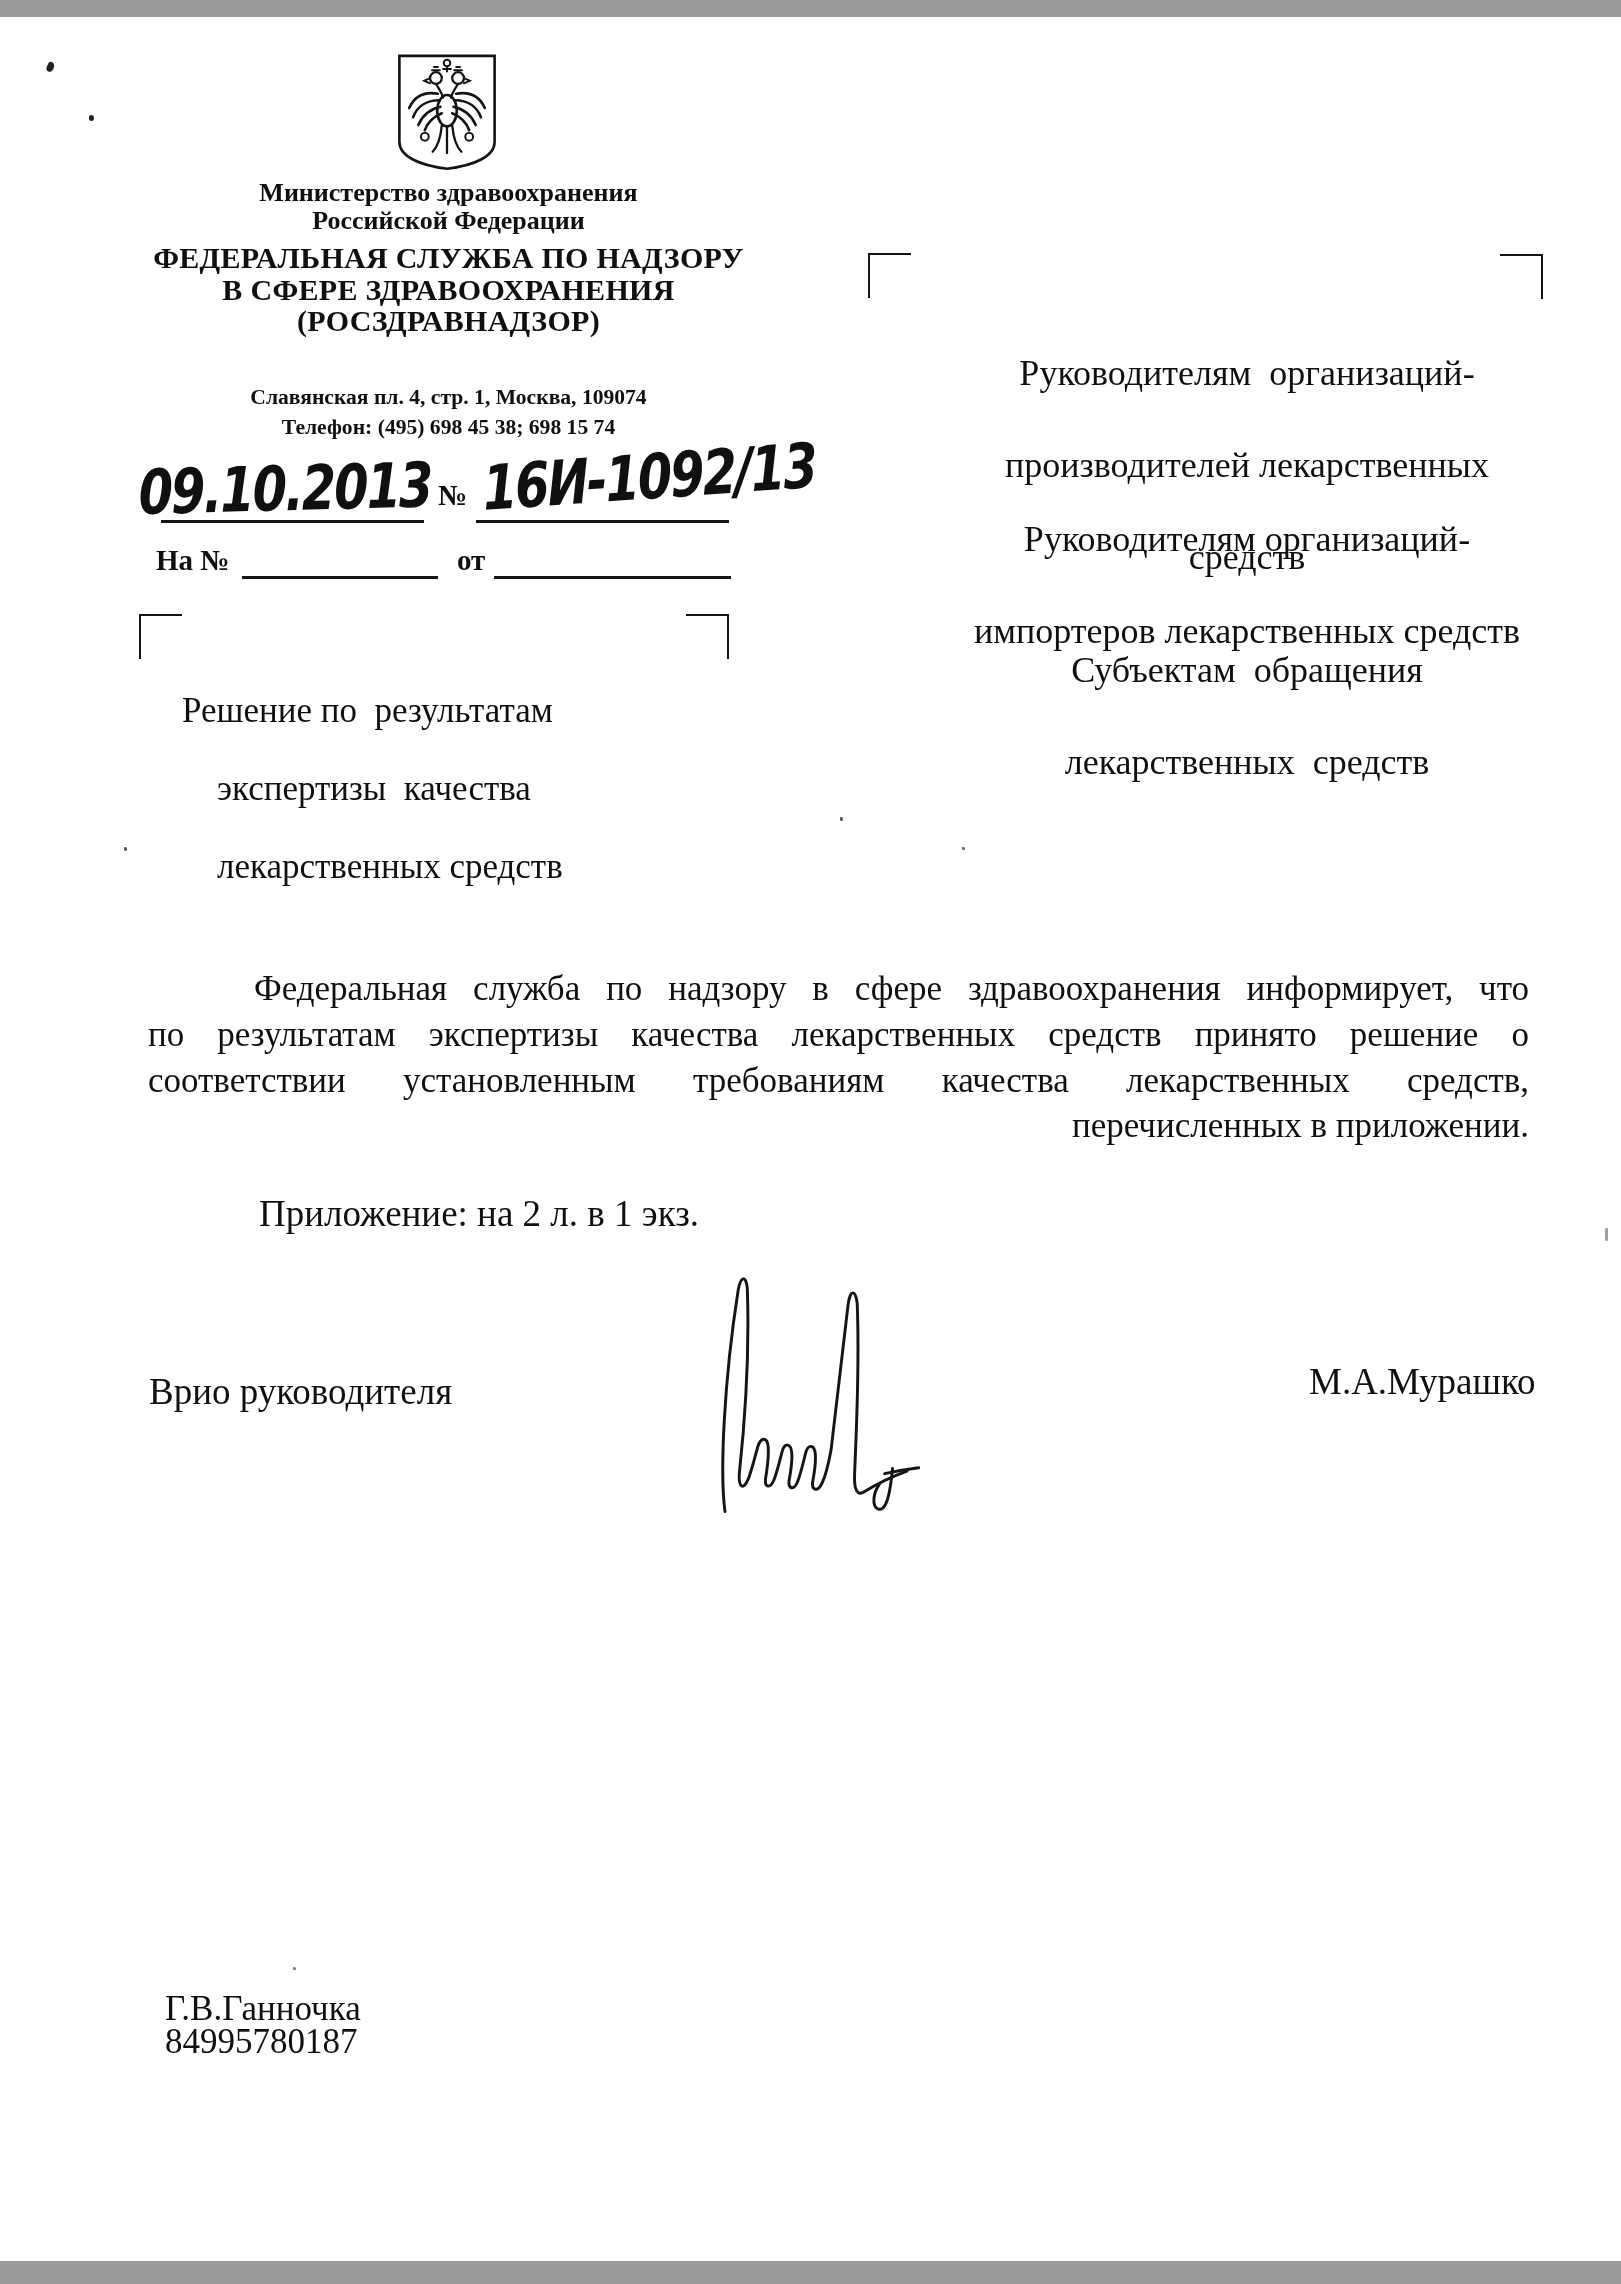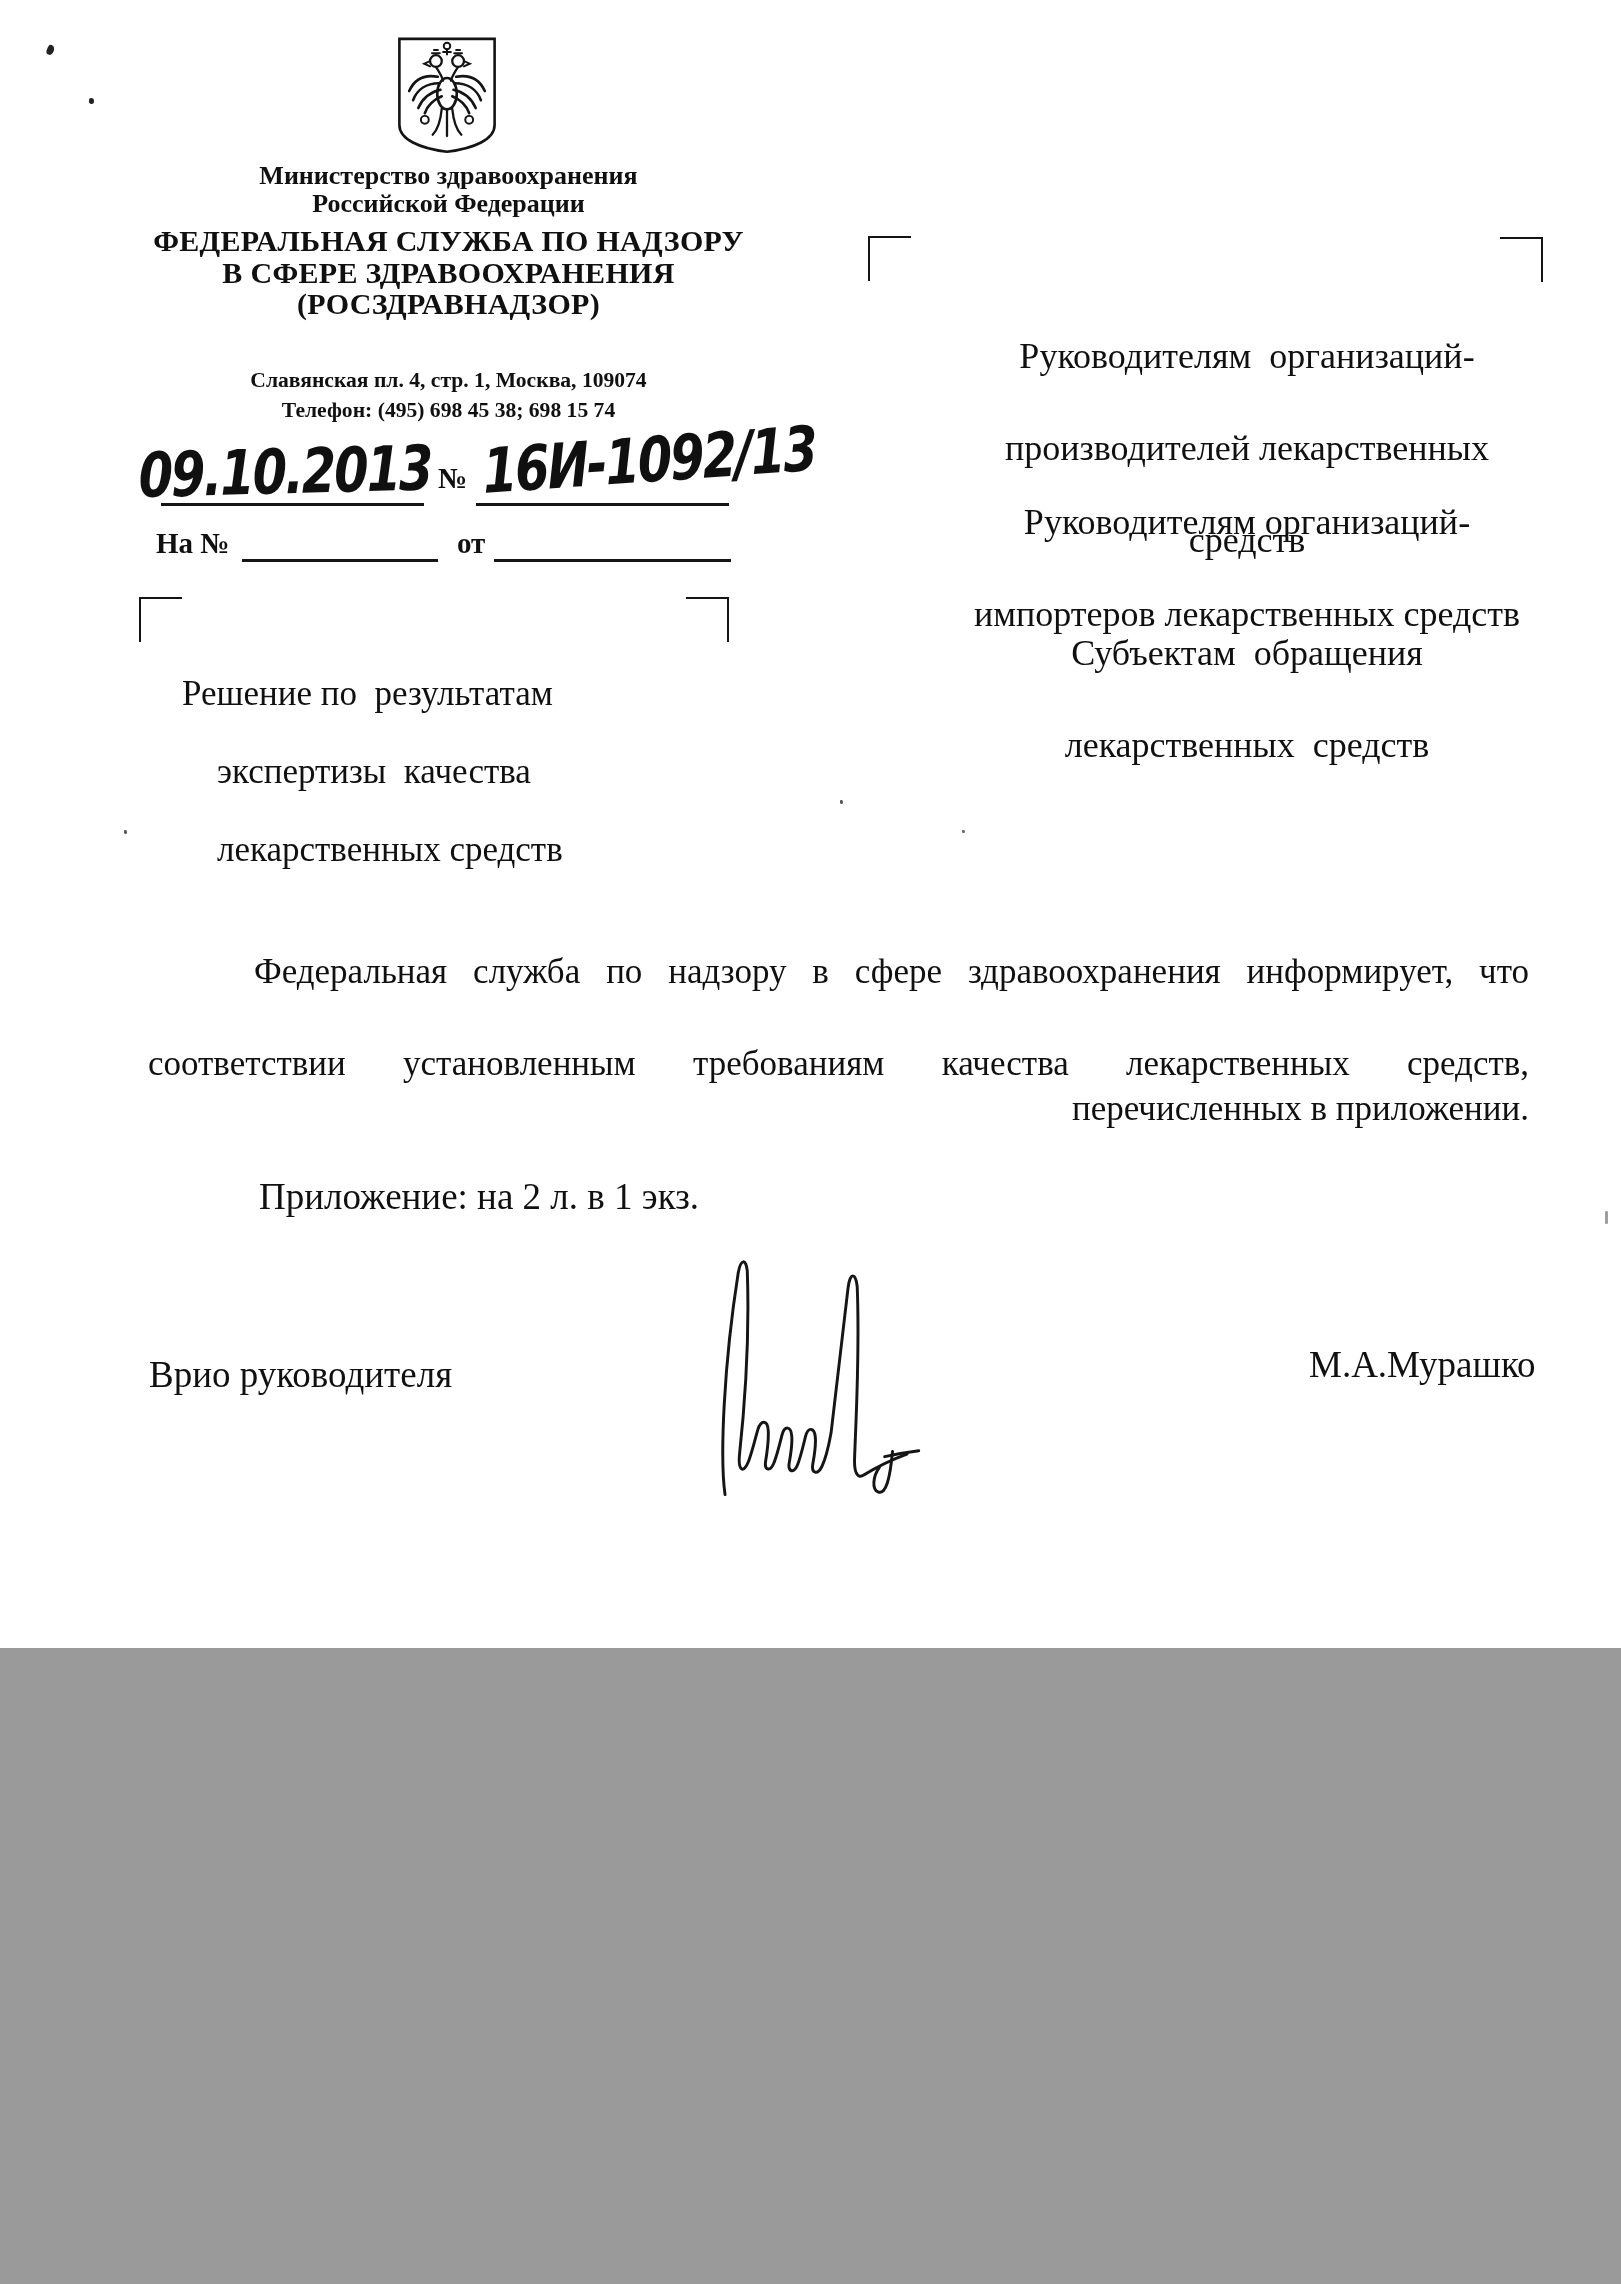--- a/index.html
+++ b/index.html
@@ -1,22 +1,23 @@
 <!DOCTYPE html>
 <html style="font-size:10.5px"><head>
 <meta charset="utf-8">
 <style>
   html,body{margin:0;padding:0;background:#9a9a9a;}
   .page{
     position:relative;
-    width:1622px;height:1648px;
+    width:1622px;height:2244px;
     background:#ffffff;
     overflow:hidden;
     font-family:"Liberation Serif","DejaVu Serif",serif;
     color:#101010;
+    margin-top:17px;
   }
   .abs{position:absolute;}
   
   .col-left{position:absolute;left:118px;top:0;width:661px;text-align:center;}
   .ministry{font-weight:bold;font-size:26px;line-height:27.5px;}
   .service{font-weight:bold;font-size:30px;line-height:31px;letter-spacing:0.3px;}
   .addr{font-weight:bold;font-size:21.6px;line-height:23.6px;}
   
   .hand{
     font-family:"DejaVu Sans",sans-serif;
@@ -147,20 +148,21 @@
   <div class="recip" style="top:453px;">
     <span>Руководителям организаций-</span><br>
     <span>импортеров лекарственных средств</span>
   </div>
   <div class="recip" style="top:584px;">
     <span>Субъектам  обращения</span><br>
     <span>лекарственных  средств</span>
   </div>
 
   <div class="bline just indent" style="top:949px;">Федеральная служба по надзору в сфере здравоохранения информирует, что</div>
+  <div class="bline just" style="top:995px;">по результатам экспертизы качества лекарственных средств принято решение о</div>
   <div class="bline just" style="top:1041px;">соответствии установленным требованиям качества лекарственных средств,</div>
   <div class="bline last" style="top:1086px;">перечисленных в приложении.</div>
 
   <div class="attachment">Приложение: на 2 л. в 1 экз.</div>
 
   <div class="position">Врио руководителя</div>
 
   <svg class="abs" style="left:674px;top:1247px;" width="301" height="259" viewBox="0 0 460 395">
     <g fill="none" stroke="#151515" stroke-width="4.5" stroke-linecap="round">
       <path d="M78,378 C70,322 76,180 98,40 C102,17 110,17 112,36 C116,150 106,262 100,318 C98,341 106,347 114,327

